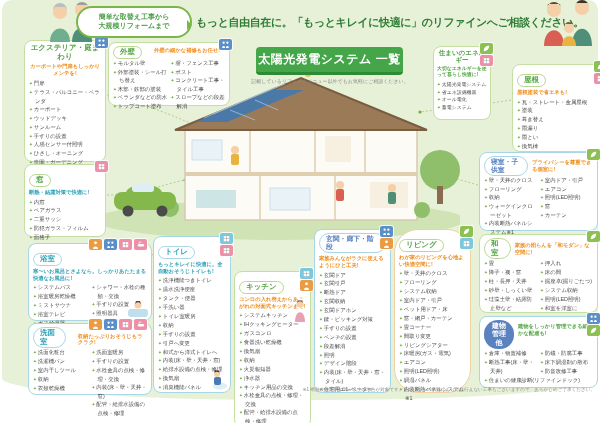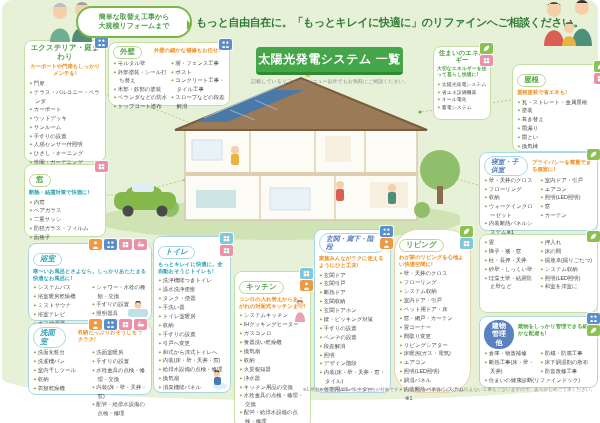--- a/index.html
+++ b/index.html
@@ -25,21 +25,21 @@
        z-index:4;text-align:right;}
   
   .card{position:absolute;background:#fff;border:1.5px solid #c4dea4;border-radius:8px;
        padding:3px 4px;box-sizing:border-box;z-index:2;}
   .card.teal{border-color:#a9d6e4;}
   .card.orange{border-color:#ecd2a4;border-radius:24px;}
   .ttl{font-weight:bold;font-size:7.5px;line-height:1.15;}
   .ttl.g{color:#55a546}.ttl.t{color:#2fa3b7}.ttl.b{color:#5a82c0}
   .pill{border:1px solid #b9d693;background:#fff;border-radius:12px;padding:1px 6px;
        display:inline-block;}
-  .card.teal .pill{border-color:#a9d6e4;font-style:italic;}
+  .card.teal .pill{border-color:#a9d6e4;}
   .fill-b{background:#5a82c0;color:#fff;border-radius:14px;padding:2px 7px;display:inline-block;
        text-align:center;}
   .catch{font-size:5.3px;font-weight:bold;line-height:1.3;margin:2px 0 2px 0;}
   .catch.o{color:#ef8d1e}.catch.t{color:#2fa3b7}.catch.g{color:#55a546}
   .list{font-size:5.4px;color:#4a4a4a;}
   .item{padding-left:6px;text-indent:-6px;line-height:1.5;}
   .bu{color:#6fae3d;font-size:4.6px;margin-right:1px;}
   .cols{display:flex;gap:3px;}
   .cols .list{flex:1;}
   
@@ -333,21 +333,21 @@
           <rect x="1" y="4" width="7" height="0.9" fill="rgba(0,0,0,0.25)"></rect>
         </svg>
       </span>
       <span class="badge" style="background: rgb(238, 143, 168);">
         <svg viewBox="0 0 10 9" width="8" height="7">
           <rect x="1" y="4" width="8" height="3.2" rx="1.6" fill="#fff"></rect>
           <path d="M2.5 4V2.2A1.2 1.2 0 0 1 4.9 2.2" fill="none" stroke="#fff" stroke-width="0.9"></path>
         </svg>
       </span>
     </div>
-  <div style="display:flex;gap:12px;align-items:flex-start;">
+  <div style="display:flex;gap:12px;align-items:flex-end;">
     <div class="ttl t pill">洗面室</div>
     <div class="catch o">収納たっぷりおそうじもラクラク!</div>
   </div>
   <div class="cols">
     <div class="list">
         <div class="item"><span class="bu">✦</span><span>洗面化粧台</span></div>
         <div class="item"><span class="bu">✦</span><span>洗濯機パン</span></div>
         <div class="item"><span class="bu">✦</span><span>室内干しツール</span></div>
         <div class="item"><span class="bu">✦</span><span>収納</span></div>
         <div class="item"><span class="bu">✦</span><span>衣類乾燥機</span></div>
@@ -600,20 +600,24 @@
 </div>
 
 <div class="card c-washitsu">
   <div class="badges">
       <span class="badge" style="background: rgb(140, 193, 82);">
         <svg viewBox="0 0 9 9" width="7" height="7">
           <path d="M1 8C1 3 4 1 8 1C8 5 5 8 1 8Z" fill="#fff"></path>
         </svg>
       </span>
     </div>
+  <div style="display:flex;gap:4px;align-items:center;">
+    <div class="ttl g pill">和室</div>
+    <div class="catch o">家族の団らんを「和モダン」な空間に!</div>
+  </div>
   <div class="cols">
     <div class="list">
         <div class="item"><span class="bu">✦</span><span>畳</span></div>
         <div class="item"><span class="bu">✦</span><span>障子・襖・窓</span></div>
         <div class="item"><span class="bu">✦</span><span>柱・長押・天井</span></div>
         <div class="item"><span class="bu">✦</span><span>砂壁・しっくい壁</span></div>
         <div class="item"><span class="bu">✦</span><span>珪藻土壁・結露防止壁など</span></div>
       </div>
     <div class="list">
         <div class="item"><span class="bu">✦</span><span>押入れ</span></div>

